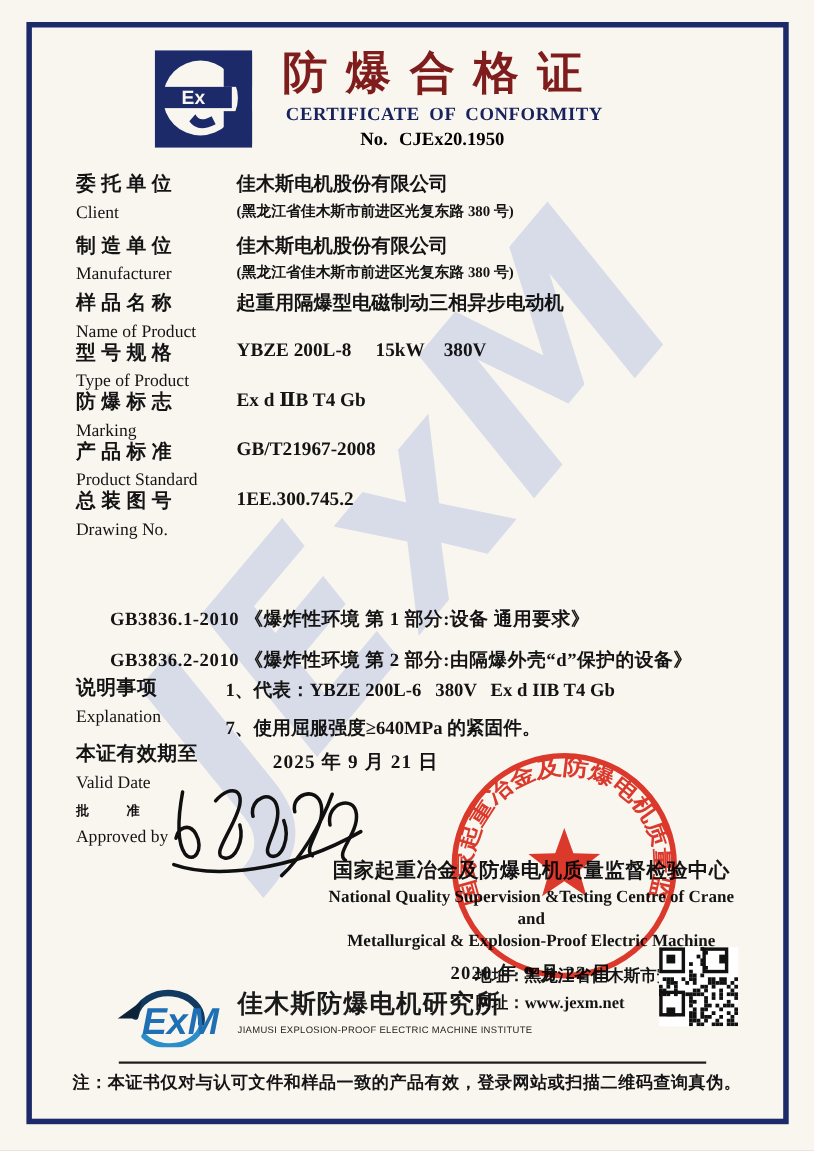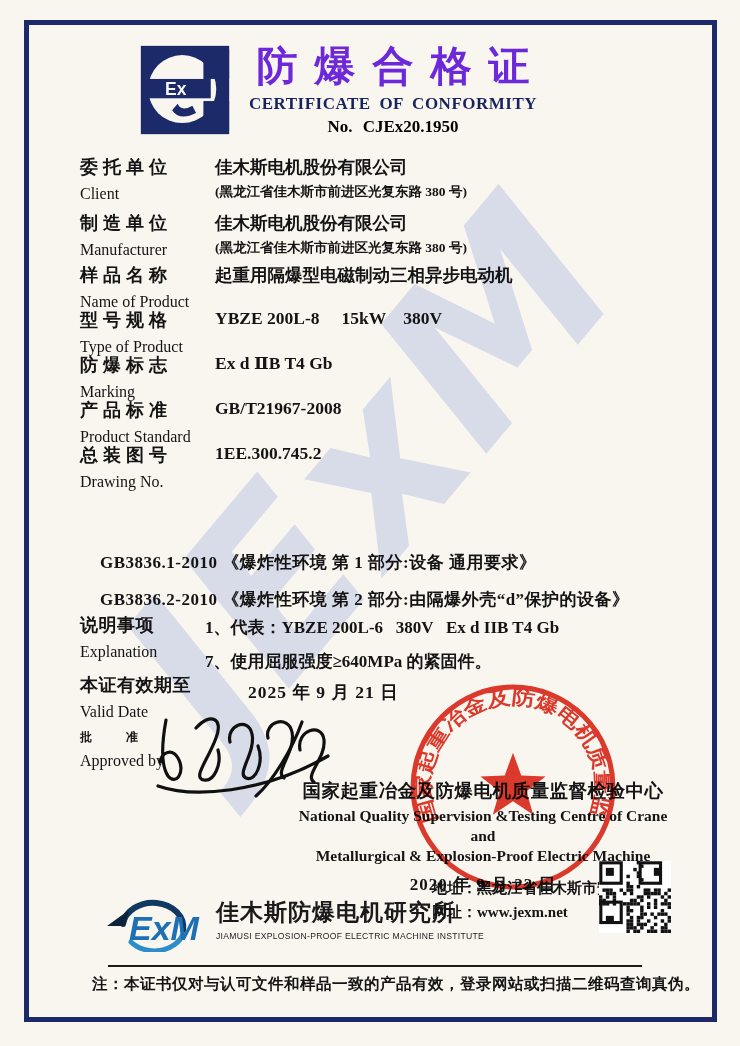--- a/index.html
+++ b/index.html
@@ -14,27 +14,27 @@
   
   .wm{position:absolute;left:50%;top:45%;
     transform:translate(-50%,-50%) rotate(-50deg);
     font-size:225px;font-weight:bold;font-style:italic;
     font-family:"DejaVu Sans",sans-serif;
     color:rgba(147,166,214,0.32);letter-spacing:4px;white-space:nowrap;z-index:0;}
   .content{position:absolute;inset:0;z-index:1;}
   
   .logo{left:138px;top:44px;width:94px;height:92px;}
   .titles{left:238px;top:44px;width:310px;text-align:center;}
-  .title-cn{font-size:41px;font-weight:bold;color:#6d28d9;letter-spacing:17px;
+  .title-cn{font-size:41px;font-weight:bold;color:#7f1d1d;letter-spacing:17px;
     margin-left:17px;white-space:nowrap;line-height:1.1;}
-  .title-en{font-size:17px;font-weight:bold;color:#18235e;letter-spacing:0.5px;margin-top:5px;word-spacing:4px;}
+  .title-en{font-size:17px;font-weight:bold;color:#18235e;letter-spacing:0.5px;margin-top:5px;word-spacing:4px;text-align:right;}
   .cert-no{font-size:17px;font-weight:bold;color:#000000;margin-top:3px;word-spacing:6px;}
   
   .field{position:absolute;left:64px;right:38px;}
-  .lab{position:absolute;left:16px;top:0;}
+  .lab{position:absolute;left:5px;top:0;}
   .lab-cn{font-size:18px;font-weight:bold;letter-spacing:5px;white-space:nowrap;}
   .lab-cn.tight{letter-spacing:0.5px;}
   .lab-en{font-size:16px;margin-top:6px;white-space:nowrap;}
   .val{position:absolute;left:151px;top:0;right:0;}
   .val-main{font-size:17.5px;font-weight:bold;white-space:pre-wrap;}
   .val-note{font-size:13.5px;font-weight:bold;margin-top:4px;}
   
   .stmt{left:64px;top:492px;right:34px;}
   .stmt-cn{font-size:18px;font-weight:bold;letter-spacing:1.5px;}
   .stmt-en{font-size:15.5px;line-height:1.22;margin-top:3px;}
@@ -55,21 +55,21 @@
   .f-logo{left:103px;top:890px;width:118px;height:62px;}
   .f-inst{left:216px;top:897px;}
   .f-inst-cn{font-size:23px;font-weight:bold;letter-spacing:1px;white-space:nowrap;
     font-family:"Liberation Sans","DejaVu Sans",sans-serif;color:#1a1a1a;}
   .f-inst-en{font-size:8.6px;letter-spacing:0.3px;margin-top:3px;white-space:nowrap;
     font-family:"Liberation Sans","DejaVu Sans",sans-serif;color:#222;}
   .contacts{left:432px;top:876px;}
   .c-row{font-size:15px;font-weight:bold;line-height:24px;white-space:nowrap;}
   .qr{left:599px;top:861px;width:72px;height:72px;background:#fff;}
   .divider{left:108px;width:534px;top:965px;height:2px;background:#1b1b1b;}
-  .note{left:40px;right:40px;top:974px;text-align:right;font-size:15.5px;
+  .note{left:40px;right:40px;top:974px;text-align:center;font-size:15.5px;
     font-weight:bold;letter-spacing:0.5px;white-space:nowrap;}
 </style>
 </head>
 <body>
 
 <div class="page">
   <div class="wm">JExM</div>
   <div class="frame"></div>
 
   <div class="content">

